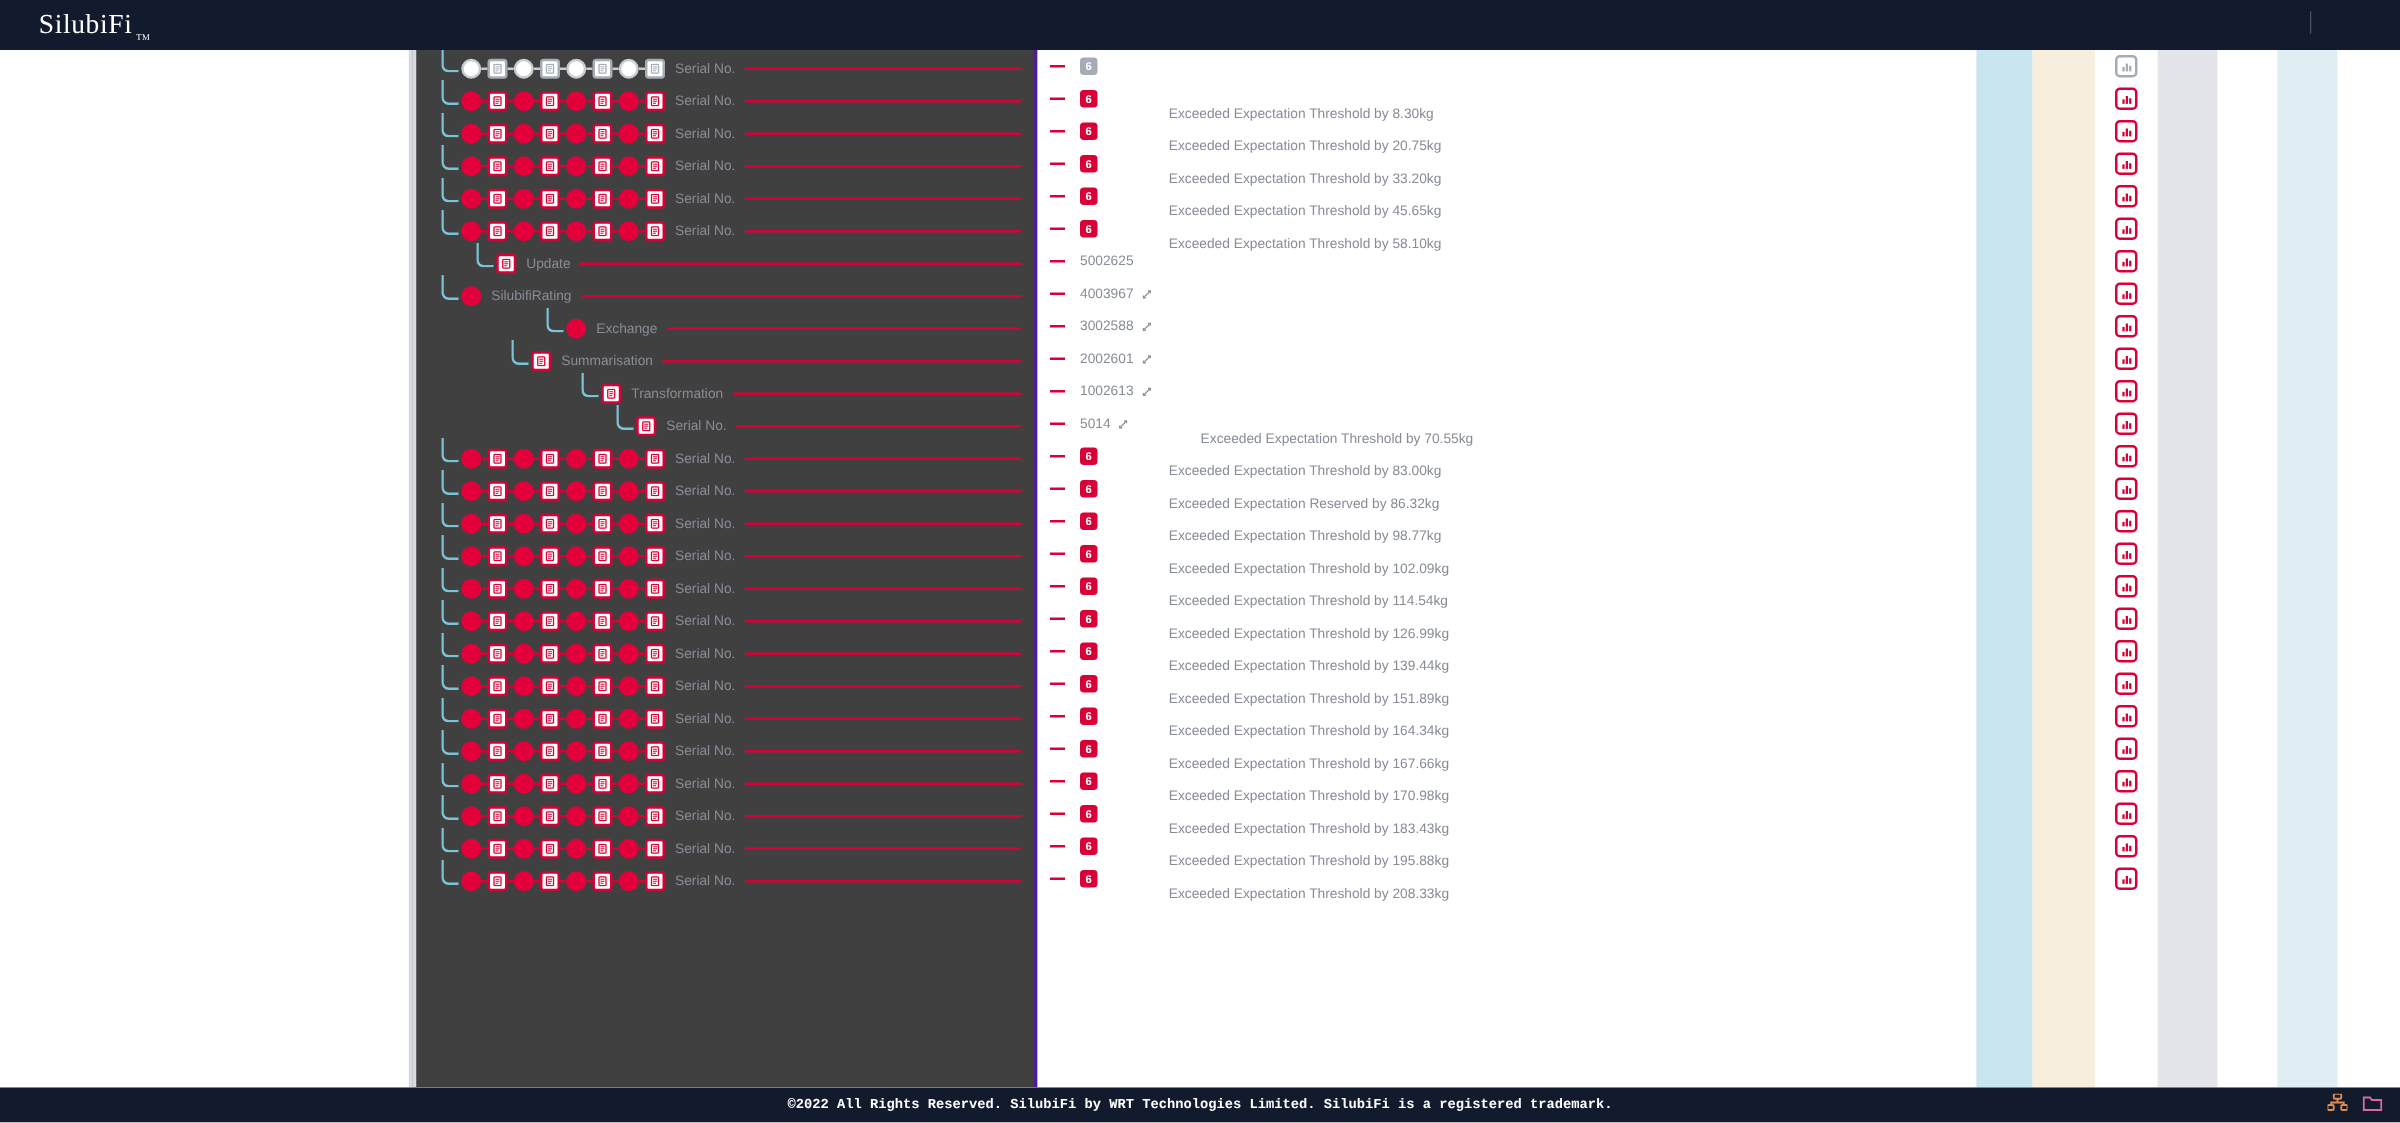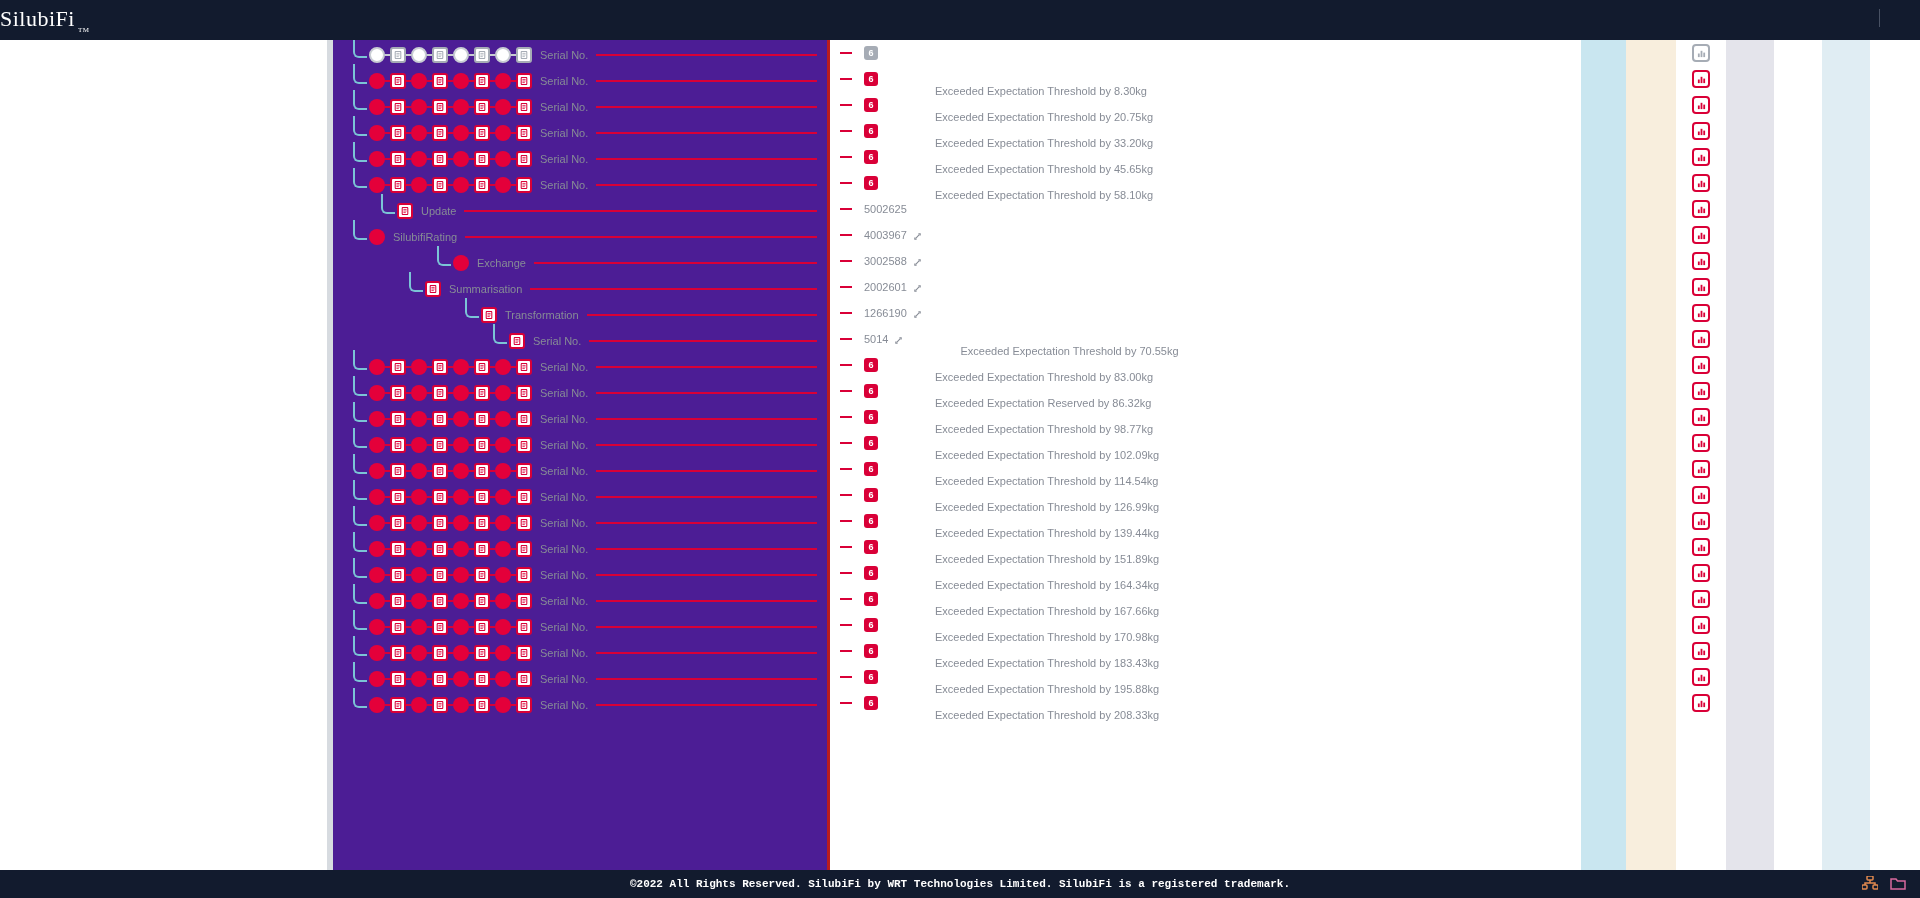--- a/index.html
+++ b/index.html
@@ -11,31 +11,31 @@
     --strip1:#c9e6f0;
     --strip2:#f8eedd;
     --strip3:#e4e4eb;
     --strip4:#e4e4eb;
     --strip5:#e0edf3;
   }
   *{box-sizing:border-box;}
   html,body{margin:0;padding:0;height:100%;font-family:-apple-system,BlinkMacSystemFont,"Segoe UI",Arial,sans-serif;}
   body{display:flex;flex-direction:column;background:#f3f3f5;}
   
-  .topbar{height:40px;background:var(--bg-dark);display:flex;align-items:center;justify-content:space-between;padding:0 0;color:#fff;flex-shrink:0;}
+  .topbar{height:40px;background:var(--bg-dark);display:flex;align-items:center;justify-content:space-between;padding:0 31px;color:#fff;flex-shrink:0;}
   .brand{font-family:Georgia,serif;font-size:22px;font-weight:400;letter-spacing:0.5px;display:flex;align-items:flex-start;}
   .brand sup{font-size:7px;margin-left:3px;margin-top:20px;}
   .topright{display:flex;align-items:center;gap:12px;font-size:14px;font-weight:600;flex-direction:column;}
   .topright .divider{width:1px;height:18px;background:#485163;}
   .gear-icon{width:20px;height:20px;cursor:pointer;}
   
   .main{flex:1;overflow:hidden;display:flex;}
   .left-gutter{width:330px;flex-shrink:0;background:#fff;border-right:3px solid #d7dbe0;}
   .content{flex:1;overflow-y:hidden;display:flex;flex-direction:row;}
-  .tree-pane{width:500px;flex-shrink:0;background:#4c1d95;border-right:3px solid #b91c1c;border-left:3px solid #d7dbe0;padding-top:2px;}
+  .tree-pane{width:500px;flex-shrink:0;background:#404040;border-right:3px solid #4c1d95;border-left:3px solid #d7dbe0;padding-top:2px;}
   .mid-pane{flex:1;background:#fff;position:relative;}
   .strip-pane{display:flex;flex-shrink:0;}
   .strip{width:45px;}
   .strip.s1{background:var(--strip1);}
   .strip.s2{background:var(--strip2);width:50px;}
   .strip.s3{background:#fff;width:50px;position:relative;}
   .strip.s4{background:var(--strip3);width:48px;}
   .strip.s5{background:#fff;width:48px;}
   .strip.s6{background:var(--strip5);width:48px;}
   .strip.s7{background:#fff;width:50px;}
@@ -1234,21 +1234,21 @@
         </div>
         <div class="midrow">
           <span class="dash"></span>
           <span class="valtxt">2002601</span>
           <span class="link-ico"><svg viewBox="0 0 10 10">
               <path d="M3 7 L7 3 M6 2 L8 2 L8 4 M2 6 L2 8 L4 8" fill="none" stroke="#878c96" stroke-width="1.2"></path>
             </svg></span>
         </div>
         <div class="midrow">
           <span class="dash"></span>
-          <span class="valtxt">1266190</span>
+          <span class="valtxt">1002613</span>
           <span class="link-ico"><svg viewBox="0 0 10 10">
               <path d="M3 7 L7 3 M6 2 L8 2 L8 4 M2 6 L2 8 L4 8" fill="none" stroke="#878c96" stroke-width="1.2"></path>
             </svg></span>
         </div>
         <div class="midrow">
           <span class="dash"></span>
           <span class="valtxt">5014</span>
           <span class="link-ico"><svg viewBox="0 0 10 10">
               <path d="M3 7 L7 3 M6 2 L8 2 L8 4 M2 6 L2 8 L4 8" fill="none" stroke="#878c96" stroke-width="1.2"></path>
             </svg></span>

